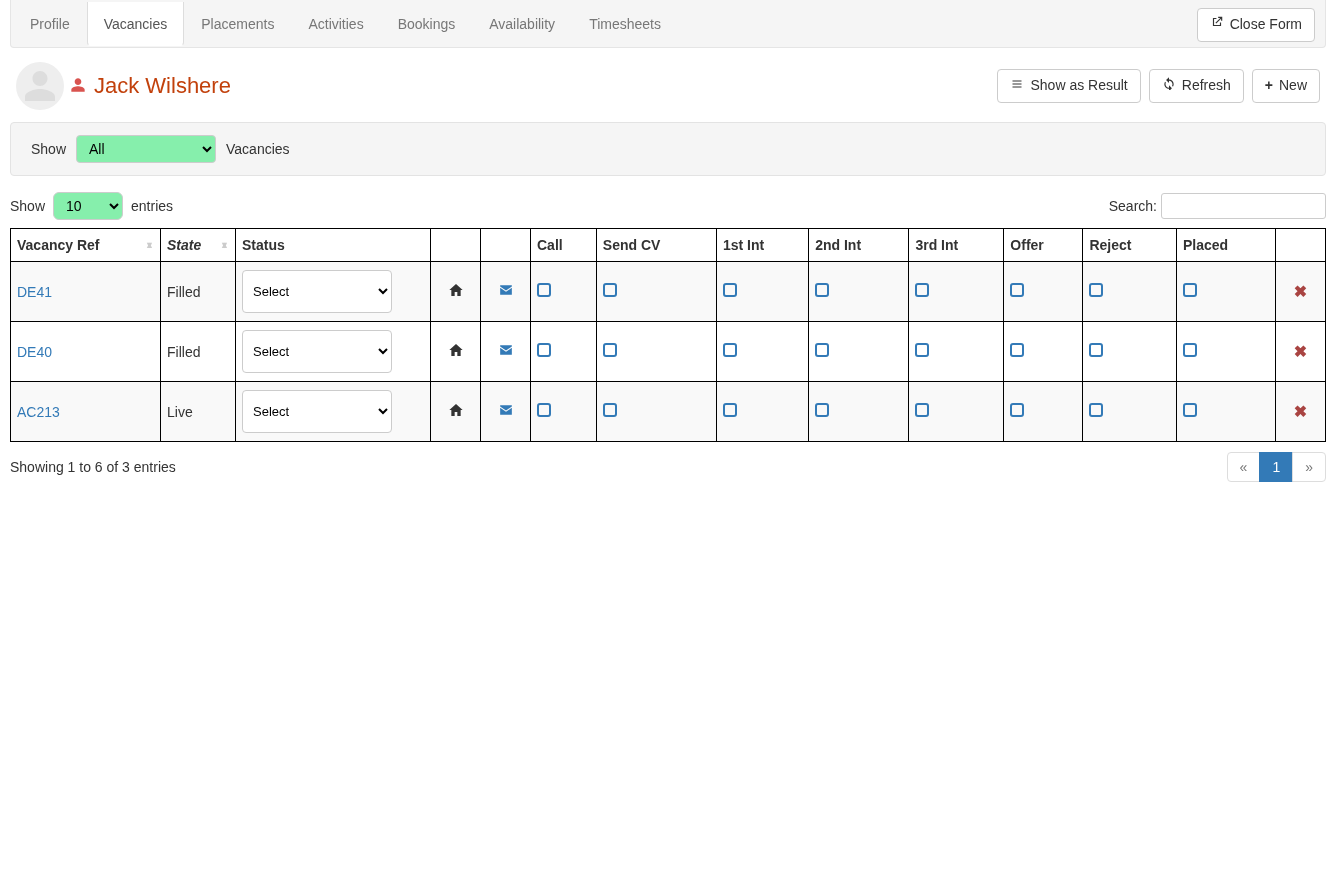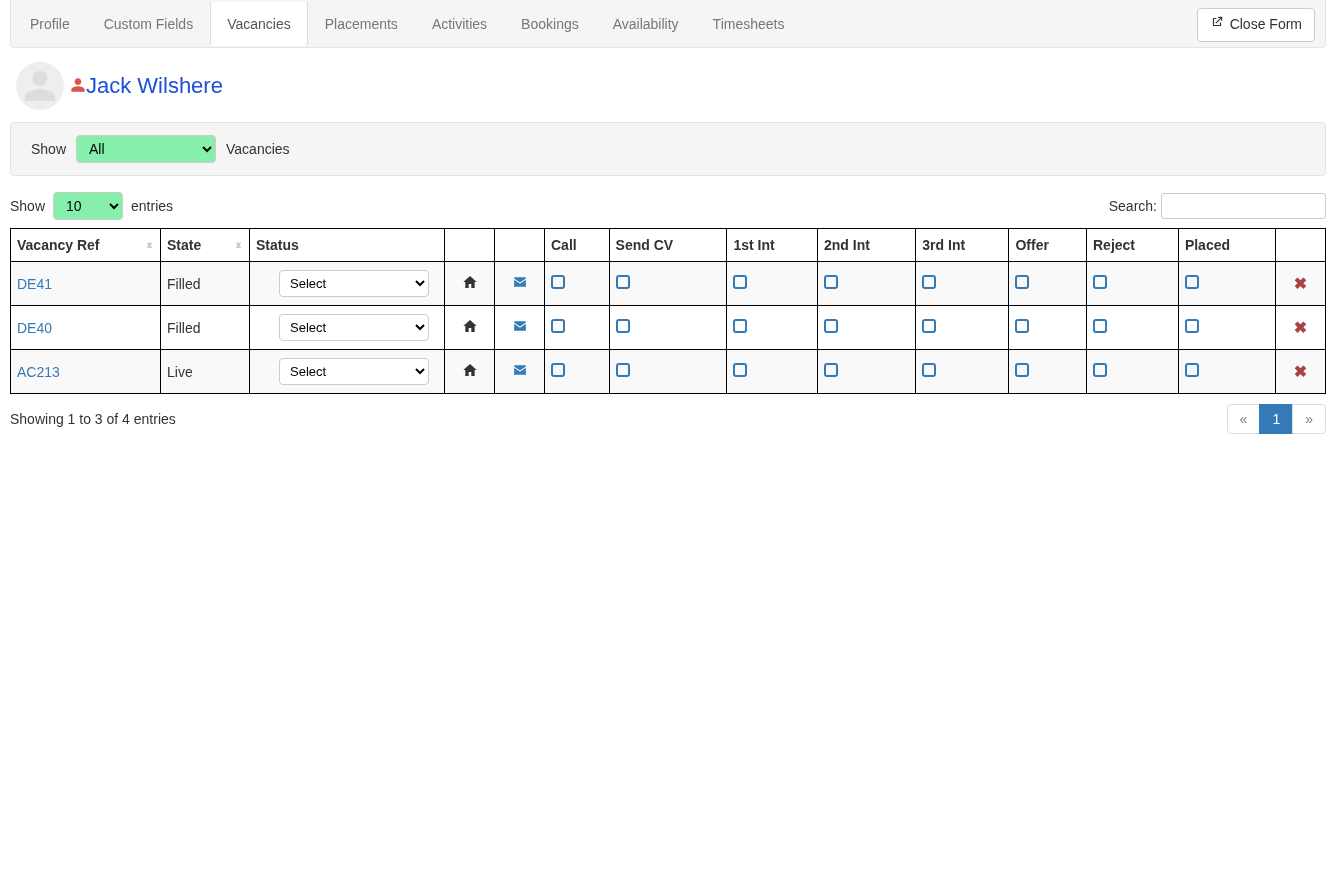--- a/index.html
+++ b/index.html
@@ -64,21 +64,21 @@
   }
   .avatar {
     width: 48px; height: 48px;
     border-radius: 50%;
     background: #eee;
     display: flex; align-items: center; justify-content: center;
     margin-right: 6px;
   }
   .avatar svg { width: 36px; height: 36px; fill: #ddd; }
   .person-icon svg { width: 16px; height: 18px; fill: #d9534f; }
-  .person-name { font-size: 22px; margin-left: 0; color: #1d4ed8; }
+  .person-name { font-size: 22px; margin-left: 8px; color: #c2410c; }
   .header-actions { margin-left: auto; display: flex; gap: 8px; }
   .filter-panel {
     background: #f5f5f5;
     border: 1px solid #e3e3e3;
     border-radius: 4px;
     padding: 12px 20px;
     margin: 6px 0 16px;
     display: flex;
     align-items: center;
     gap: 10px;
@@ -132,24 +132,23 @@
   }
   table.data tbody tr:nth-child(odd) { background: #f9f9f9; }
   table.data tbody tr:nth-child(even) { background: #fff; }
   .link { color: #337ab7; text-decoration: none; cursor: pointer; text-align: right; }
   .status-select {
     width: 100%;
     max-width: 150px;
     border: 1px solid #ccc;
     border-radius: 4px;
     background: #fff;
-    padding: 4px 6px;
+    padding: 12px 6px;
     font-size: 13px;
     appearance: auto;
-    margin-left: 23px;
   }
   .icon-cell { text-align: center !important; }
   .home-ic svg { width: 16px; height: 16px; fill: #333; }
   .mail-ic svg { width: 18px; height: 14px; fill: #337ab7; }
   .checkbox-ic {
     display: inline-block;
     width: 14px; height: 14px;
     border: 2.5px solid #337ab7;
     border-radius: 3px;
   }
@@ -166,34 +165,33 @@
     padding: 6px 12px;
     background: #fff;
     color: #777;
     cursor: pointer;
     margin-left: -1px;
   }
   .page-btn:first-child { border-radius: 4px 0 0 4px; }
   .page-btn:last-child  { border-radius: 0 4px 4px 0; }
   .page-btn.active { background: #337ab7; color: #fff; border-color: #337ab7; }
   .col-ref    { width: 150px; }
-  .col-state  { width: 89px; }
+  .col-state  { width: 75px; font-style: italic; }
   .col-status { width: 195px; }
   .col-ic     { width: 50px; }
   .col-stage  { }
 </style>
 </head>
 <body>
 
 <div class="app-wrap">
 
   <div class="top-bar">
     <ul class="tabs" id="tabs">
         <li class="tab">Profile</li>
-        <li class="tab">Custom Fields</li>
         <li class="tab active">Vacancies</li>
         <li class="tab">Placements</li>
         <li class="tab">Activities</li>
         <li class="tab">Bookings</li>
         <li class="tab">Availability</li>
         <li class="tab">Timesheets</li>
       </ul>
     <div class="close-wrap">
       <button class="btn">
         <span>
@@ -212,33 +210,55 @@
           <path d="M12 12c2.7 0 5-2.3 5-5s-2.3-5-5-5-5 2.3-5 5 2.3 5 5 5zm0 2c-3.3 0-10 1.7-10 5v3h20v-3c0-3.3-6.7-5-10-5z"></path>
         </svg>
     </div>
     <span class="person-icon">
       <svg viewBox="0 0 24 24">
           <path d="M12 12c2.7 0 5-2.3 5-5s-2.3-5-5-5-5 2.3-5 5 2.3 5 5 5zm0 2c-3.3 0-10 1.7-10 5v3h20v-3c0-3.3-6.7-5-10-5z"></path>
         </svg>
     </span>
     <span class="person-name">Jack Wilshere</span>
 
+    <div class="header-actions">
+      <button class="btn">
+        <span>
+          <svg viewBox="0 0 24 24" width="14" height="12">
+              <path d="M3 5h18v2H3V5zm0 6h18v2H3v-2zm0 6h18v2H3v-2z" fill="#333"></path>
+            </svg>
+        </span>
+        <span>Show as Result</span>
+      </button>
+      <button class="btn">
+        <span>
+          <svg viewBox="0 0 24 24" width="14" height="14">
+              <path d="M12 6V2L7 7l5 5V8c3.3 0 6 2.7 6 6 0 1-.3 2-.7 2.8l1.5 1.5C19.5 17 20 15.6 20 14c0-4.4-3.6-8-8-8zm-6 8c0-1 .3-2 .7-2.8L5.2 9.7C4.5 11 4 12.4 4 14c0 4.4 3.6 8 8 8v4l5-5-5-5v4c-3.3 0-6-2.7-6-6z" fill="#333"></path>
+            </svg>
+        </span>
+        <span>Refresh</span>
+      </button>
+      <button class="btn">
+        <span style="font-weight:700;">+</span>
+        <span>New</span>
+      </button>
+    </div>
   </div>
 
   <div class="filter-panel">
     <span>Show</span>
     <select class="select-native select-wide">
       <option>All</option>
     </select>
     <span>Vacancies</span>
   </div>
 
   <div class="table-controls">
     <span>Show</span>
-    <select class="select-native" style="margin-left:8px;">
+    <select class="select-native" style="margin-left:8px;border-radius:6px;">
       <option>10</option>
     </select>
     <span class="entries-label">entries</span>
     <div class="search-wrap">
       <span>Search:</span>
       <input class="search-input" type="text" value="" style="">
     </div>
   </div>
 
   <table class="data">
@@ -324,21 +344,21 @@
           <td><span class="checkbox-ic"></span></td>
           <td><span class="checkbox-ic"></span></td>
           <td><span class="checkbox-ic"></span></td>
           <td><span class="checkbox-ic"></span></td>
           <td class="icon-cell"><span class="delete-ic">✖</span></td>
         </tr>
       </tbody>
   </table>
 
   <div class="footer-row">
-    <span>Showing 1 to 3 of 4 entries</span>
+    <span>Showing 1 to 6 of 3 entries</span>
     <div class="pagination" id="pagination">
         <span class="page-btn">«</span>
         <span class="page-btn active">1</span>
         <span class="page-btn">»</span>
       </div>
   </div>
 
 </div>
 
 </body></html>

